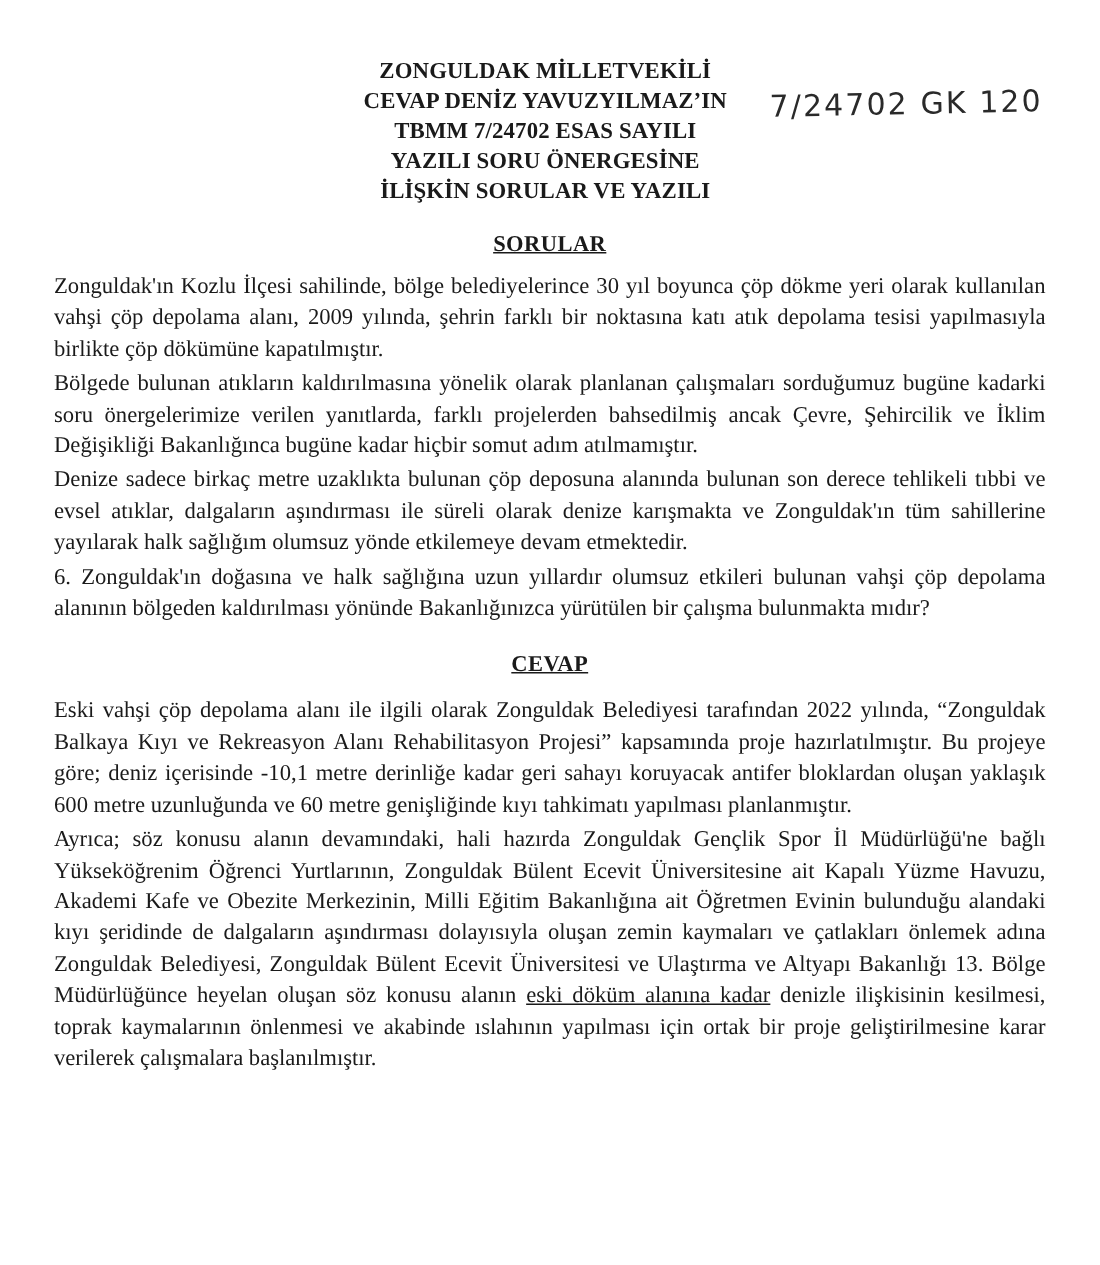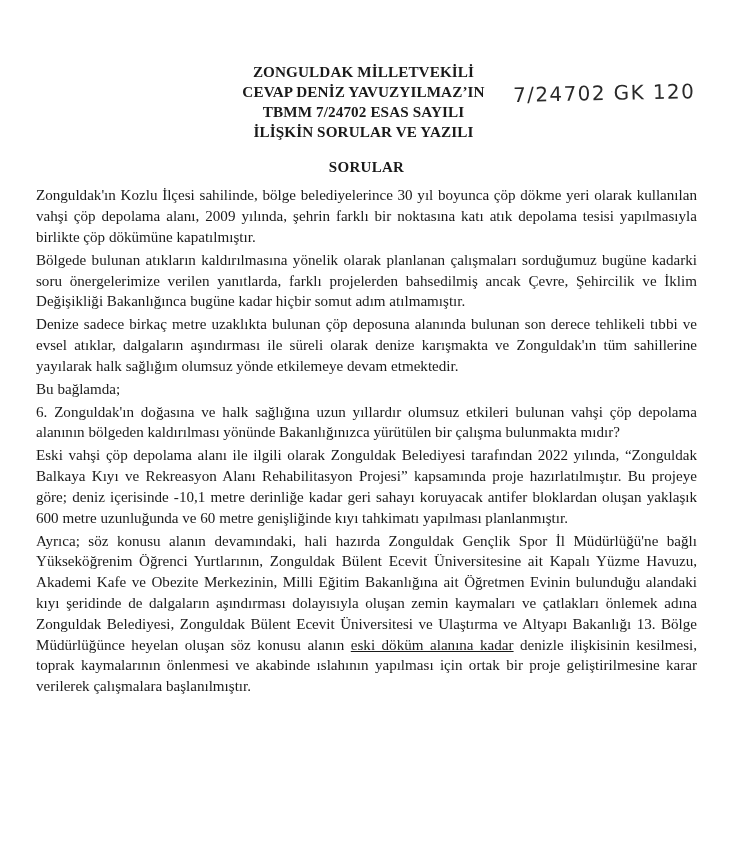--- a/index.html
+++ b/index.html
@@ -13,21 +13,20 @@
     font-family: "Liberation Serif", serif;
     color: #1a1a1a;
     overflow: hidden;
   }
   .page {
     position: relative;
     width: 733px;
     height: 707px;
     box-sizing: border-box;
     padding: 38px 36px 20px 36px;
-    margin-top: 24px;
   }
   .doc-header {
     text-align: center;
     font-weight: bold;
     font-size: 15.2px;
     line-height: 1.32;
     letter-spacing: 0.1px;
     margin: 0 0 0 -6px;
   }
   .doc-header div {
@@ -43,20 +42,21 @@
     color: #2a2a2a;
     transform: rotate(-1.2deg);
     white-space: nowrap;
   }
   .section-title {
     text-align: center;
     font-weight: bold;
     font-size: 15px;
     margin: 17px 0 9px 0;
     letter-spacing: 0.3px;
+    text-decoration: underline;
   }
   .section-title.cevap {
     margin: 19px 0 12px 0;
   }
   p.body {
     margin: 0 0 0 0;
     text-align: justify;
     font-size: 15.1px;
     line-height: 1.38;
     text-justify: inter-word;
@@ -74,31 +74,32 @@
 </style>
 </head>
 <body>
 
 <div class="page">
 
   <div class="doc-header">
     <div>ZONGULDAK MİLLETVEKİLİ</div>
     <div>CEVAP DENİZ YAVUZYILMAZ’IN</div>
     <div>TBMM 7/24702 ESAS SAYILI</div>
+    <div>YAZILI SORU ÖNERGESİNE</div>
     <div>İLİŞKİN SORULAR VE YAZILI</div>
   </div>
 
   <div class="handwritten">7/24702 GK 120</div>
 
   <div class="section-title">SORULAR</div>
 
   <p class="body">Zonguldak'ın Kozlu İlçesi sahilinde, bölge belediyelerince 30 yıl boyunca çöp dökme yeri olarak kullanılan vahşi çöp depolama alanı, 2009 yılında, şehrin farklı bir noktasına katı atık depolama tesisi yapılmasıyla birlikte çöp dökümüne kapatılmıştır.</p>
   <p class="body">Bölgede bulunan atıkların kaldırılmasına yönelik olarak planlanan çalışmaları sorduğumuz bugüne kadarki soru önergelerimize verilen yanıtlarda, farklı projelerden bahsedilmiş ancak Çevre, Şehircilik ve İklim Değişikliği Bakanlığınca bugüne kadar hiçbir somut adım atılmamıştır.</p>
   <p class="body">Denize sadece birkaç metre uzaklıkta bulunan çöp deposuna alanında bulunan son derece tehlikeli tıbbi ve evsel atıklar, dalgaların aşındırması ile süreli olarak denize karışmakta ve Zonguldak'ın tüm sahillerine yayılarak halk sağlığım olumsuz yönde etkilemeye devam etmektedir.</p>
-  <p class="body">Bu bağlamda;</p>
   <p class="body">6. Zonguldak'ın doğasına ve halk sağlığına uzun yıllardır olumsuz etkileri bulunan vahşi çöp depolama alanının bölgeden kaldırılması yönünde Bakanlığınızca yürütülen bir çalışma bulunmakta mıdır?</p>
 
+  <div class="section-title cevap">CEVAP</div>
 
   <p class="body">Eski vahşi çöp depolama alanı ile ilgili olarak Zonguldak Belediyesi tarafından 2022 yılında, “Zonguldak Balkaya Kıyı ve Rekreasyon Alanı Rehabilitasyon Projesi” kapsamında proje hazırlatılmıştır. Bu projeye göre; deniz içerisinde -10,1 metre derinliğe kadar geri sahayı koruyacak antifer bloklardan oluşan yaklaşık 600 metre uzunluğunda ve 60 metre genişliğinde kıyı tahkimatı yapılması planlanmıştır.</p>
 
   <p class="body gap"><span>Ayrıca; söz konusu alanın devamındaki, hali hazırda Zonguldak Gençlik Spor İl Müdürlüğü'ne bağlı Yükseköğrenim Öğrenci Yurtlarının, Zonguldak Bülent Ecevit Üniversitesine ait Kapalı Yüzme Havuzu, Akademi Kafe ve Obezite Merkezinin, Milli Eğitim Bakanlığına ait Öğretmen Evinin bulunduğu alandaki kıyı şeridinde de dalgaların aşındırması dolayısıyla oluşan zemin kaymaları ve çatlakları önlemek adına Zonguldak Belediyesi, Zonguldak Bülent Ecevit Üniversitesi ve Ulaştırma ve Altyapı Bakanlığı 13. Bölge Müdürlüğünce heyelan oluşan söz konusu alanın </span><span class="underline">eski döküm alanına kadar</span><span> denizle ilişkisinin kesilmesi, toprak kaymalarının önlenmesi ve akabinde ıslahının yapılması için ortak bir proje geliştirilmesine karar verilerek çalışmalara başlanılmıştır.</span></p>
 
 </div>
 
 </body></html>

